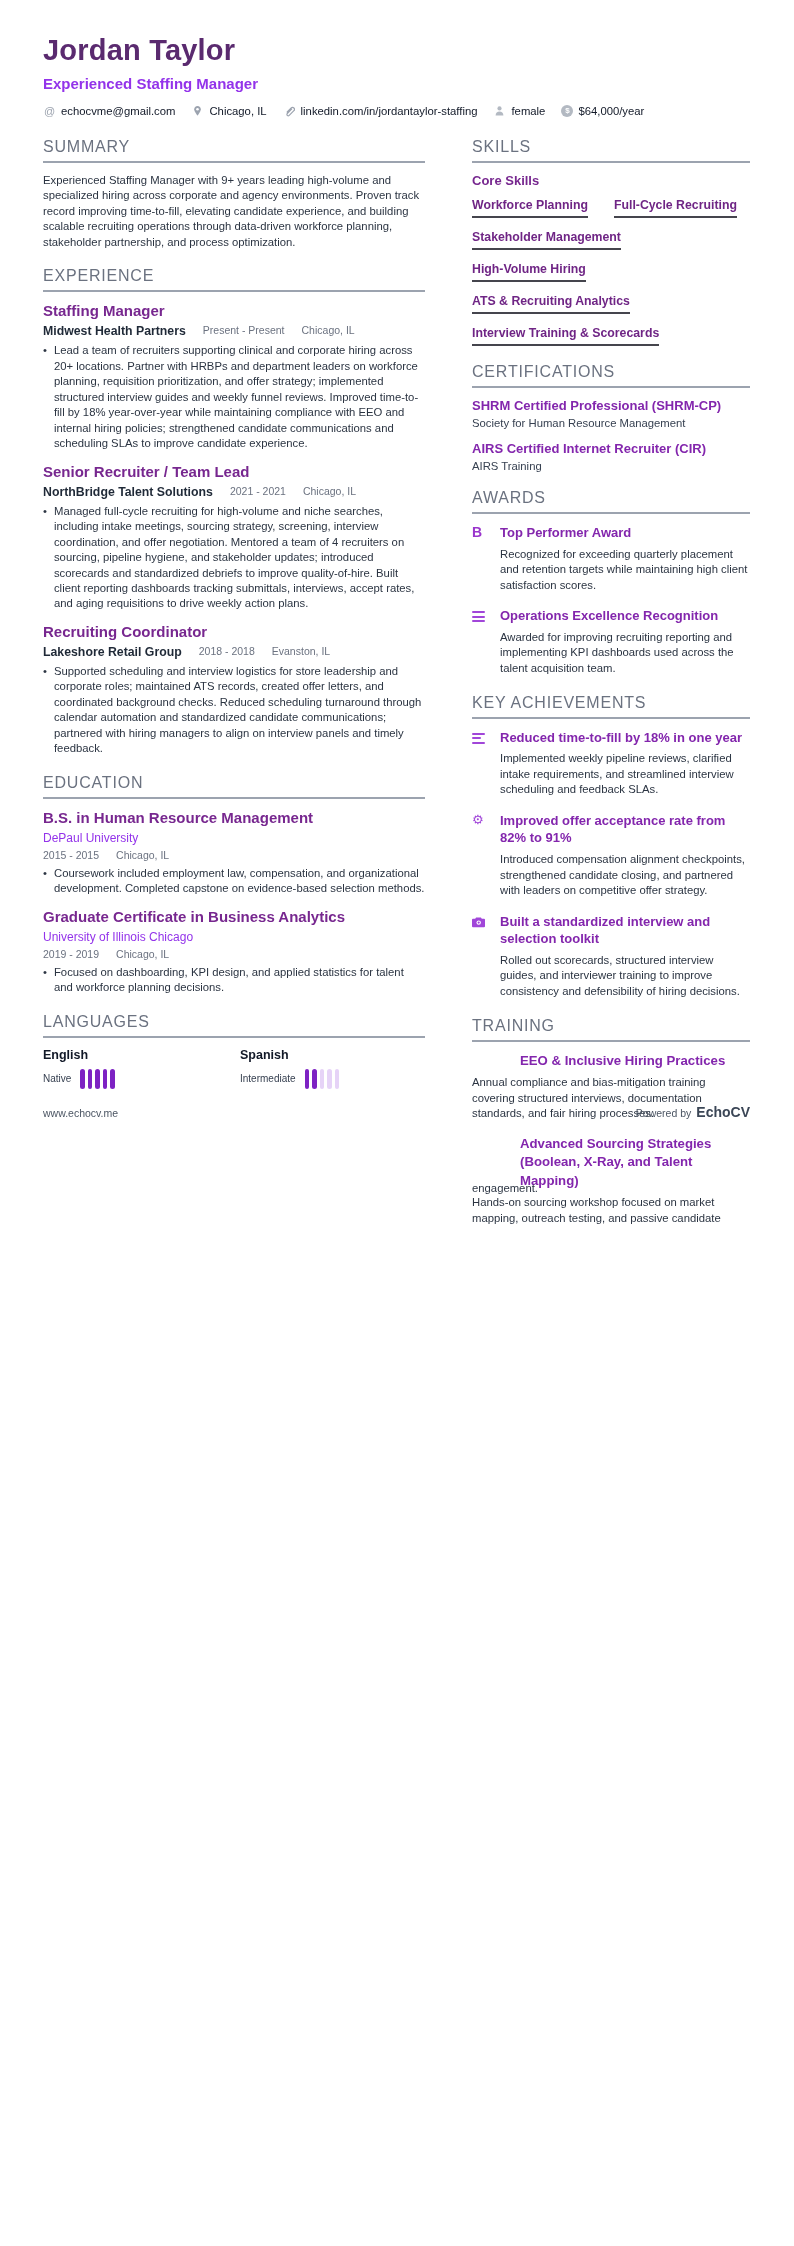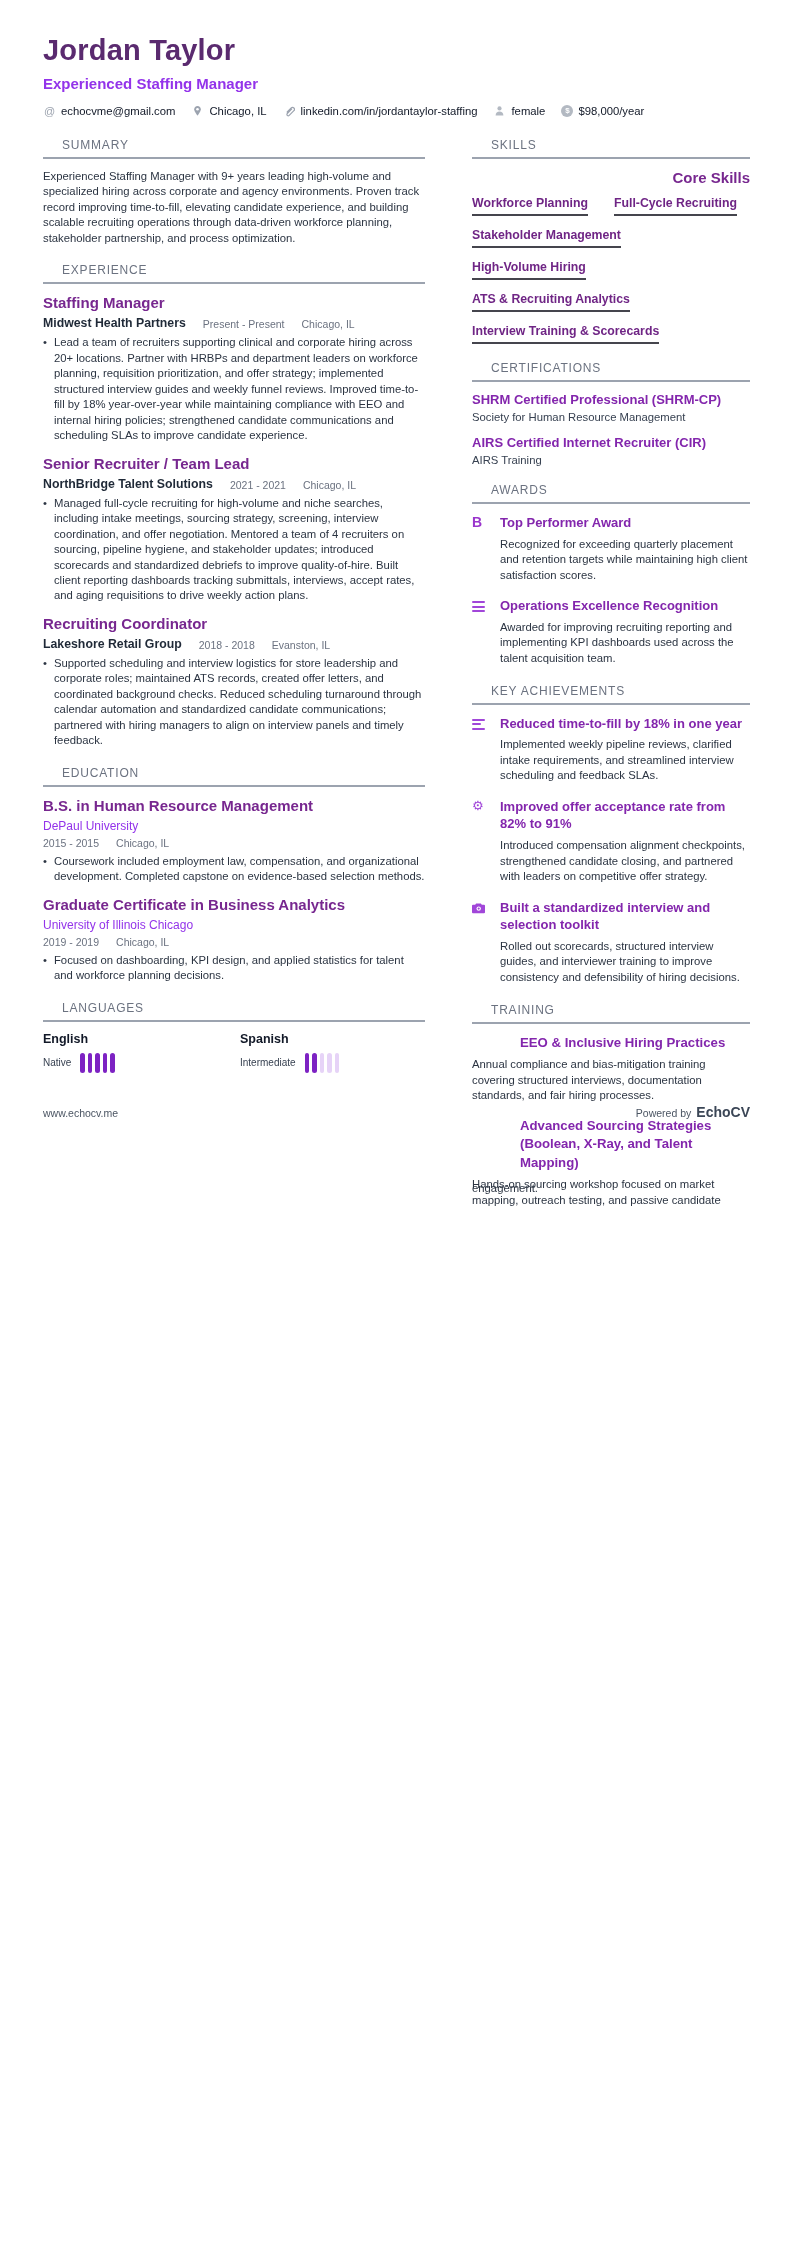--- a/index.html
+++ b/index.html
@@ -14,45 +14,45 @@
   .contact-row { margin-top:12px; display:flex; align-items:center; gap:16px; flex-wrap:nowrap; }
   .contact { display:flex; align-items:center; gap:5px; font-size:11.3px; color:#111827; white-space:nowrap; }
   .cicon { color:#9ca3af; display:inline-flex; align-items:center; justify-content:center; width:13px; height:13px; flex:0 0 auto; }
   .at-glyph { font-size:11px; color:#9ca3af; font-weight:400; }
   .dollar-circle { width:12px; height:12px; border-radius:50%; background:#b3b9c2; color:#fff; font-size:8px; font-weight:700; display:inline-flex; align-items:center; justify-content:center; }
 
   
   .col-left  { position:absolute; left:43px;  top:138px; width:382px; }
   .col-right { position:absolute; left:472px; top:138px; width:278px; }
   .section { margin-bottom:17px; }
-  .sec-label { font-size:12px; color:#6b7280; letter-spacing:0.8px; font-weight:500;margin-left:19px; }
+  .sec-label { font-size:16px; color:#6b7280; letter-spacing:0.8px; font-weight:500; }
   .sec-line { border-bottom:2px solid #9ca3af; margin:5px 0 10px 0; }
   .body-text { font-size:11.3px; line-height:1.37; color:#2b3442; }
 
   
   .job { margin-bottom:11px; }
   .job-title { font-size:15px; font-weight:700; color:#77278f; margin-bottom:5px; }
-  .meta-row { display:flex; align-items:flex-end; gap:17px; margin-bottom:5px; }
+  .meta-row { display:flex; align-items:flex-start; gap:17px; margin-bottom:5px; }
   .company { font-size:12.3px; font-weight:700; color:#1f2937; }
   .meta-gray { font-size:10.5px; color:#6b7280; }
   .school { font-size:12px; font-weight:500; color:#9333ea; margin-bottom:4px; }
   .bullet { display:flex; gap:7px; }
   .bullet .dot { color:#2b3442; font-size:11.3px; line-height:1.37; }
 
   
   .lang-grid { display:grid; grid-template-columns:197px 1fr; }
   .lang-name { font-size:12.5px; font-weight:700; color:#111827; margin-bottom:7px; }
   .lang-level-row { display:flex; align-items:center; gap:9px; }
   .lang-level { font-size:10px; color:#374151; }
   .bars { display:flex; gap:3px; align-items:center; }
   .bar { width:4.5px; height:20px; border-radius:2.5px; background:#e6d3f7; }
   .bar.filled { background:#7d22c3; }
 
   
-  .skills-group { font-size:15px; font-weight:700; color:#77278f; margin:2px 0 10px 0;text-align:right; }
+  .skills-group { font-size:13px; font-weight:700; color:#77278f; margin:2px 0 10px 0; }
   .chips { display:flex; flex-wrap:wrap; column-gap:26px; row-gap:12px; }
   .chip { font-size:12.3px; font-weight:700; color:#6f2585; padding-bottom:4px; border-bottom:2px solid #45454d; }
 
   
   .cert { margin-bottom:12px; }
   .cert-title { font-size:13px; font-weight:700; color:#8326ad; margin-bottom:4px; }
   .cert-issuer { font-size:11.3px; color:#374151; }
 
   
   .icon-item { display:grid; grid-template-columns:28px 1fr; margin-bottom:14px; }
@@ -113,21 +113,21 @@
         <span class="cicon">
           <svg width="11" height="12" viewBox="0 0 11 12">
               <circle cx="5.5" cy="3.4" r="2.1" fill="#b3b9c2"></circle>
               <path d="M1.6 10.5 C1.6 7.9 3.3 6.6 5.5 6.6 C7.7 6.6 9.4 7.9 9.4 10.5 Z" fill="#b3b9c2"></path>
             </svg>
         </span>
         <span>female</span>
       </span>
       <span class="contact">
         <span class="dollar-circle">$</span>
-        <span>$98,000/year</span>
+        <span>$64,000/year</span>
       </span>
     </div>
   </div>
 
   <div class="col-left">
 
     <div class="section">
       <div class="sec-label">SUMMARY</div>
       <div class="sec-line"></div>
       <p class="body-text">Experienced Staffing Manager with 9+ years leading high-volume and specialized hiring across corporate and agency environments. Proven track record improving time-to-fill, elevating candidate experience, and building scalable recruiting operations through data-driven workforce planning, stakeholder partnership, and process optimization.</p>

